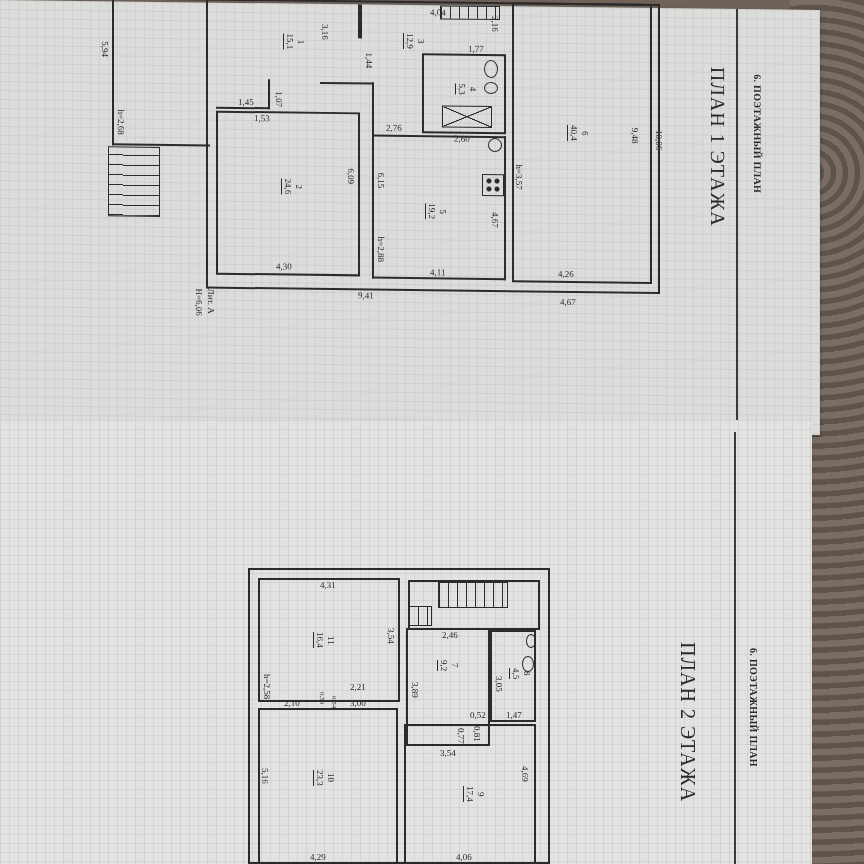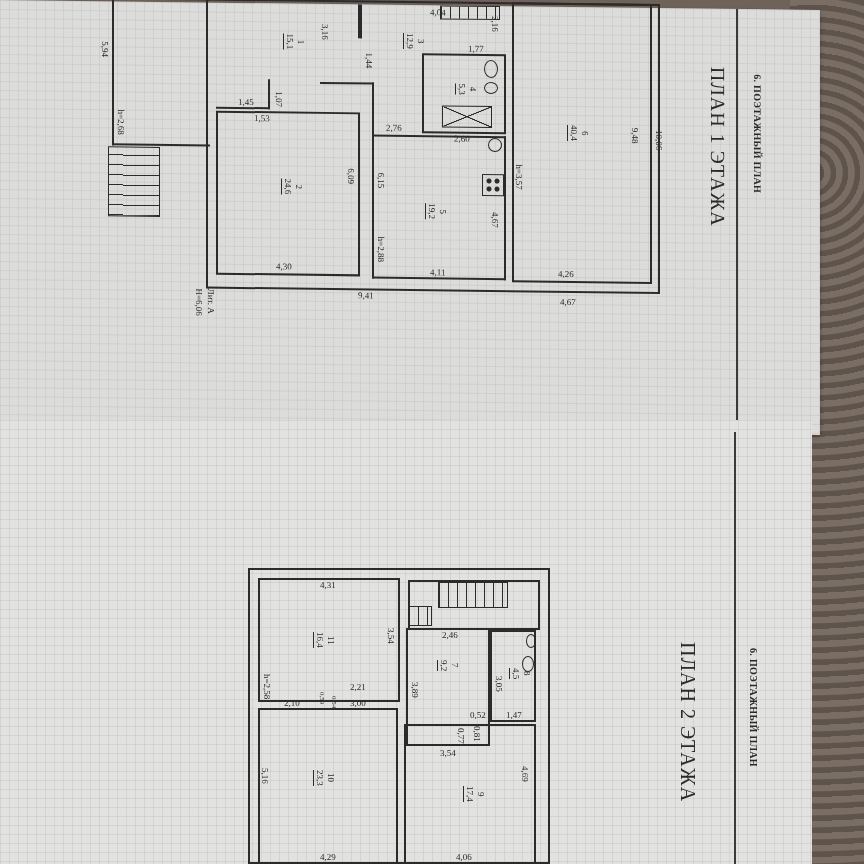--- a/index.html
+++ b/index.html
@@ -152,16 +152,16 @@
     <div class="dim" style="left:442px;top:210px;writing-mode:horizontal-tb;">2,46</div>
     <div class="dim" style="left:410px;top:262px;">3,89</div>
     <div class="dim" style="left:494px;top:256px;">3,05</div>
     <div class="dim" style="left:470px;top:290px;writing-mode:horizontal-tb;">0,52</div>
     <div class="dim" style="left:506px;top:290px;writing-mode:horizontal-tb;">1,47</div>
     <div class="dim" style="left:456px;top:308px;">0,77</div>
     <div class="dim" style="left:472px;top:306px;">0,81</div>
     <div class="dim" style="left:440px;top:328px;writing-mode:horizontal-tb;">3,54</div>
     <div class="dim" style="left:260px;top:348px;">5,16</div>
     <div class="dim" style="left:520px;top:346px;">4,69</div>
-    <div class="dim" style="left:320px;top:432px;writing-mode:horizontal-tb;">4,29</div>
+    <div class="dim" style="left:310px;top:432px;writing-mode:horizontal-tb;">4,29</div>
     <div class="dim" style="left:456px;top:432px;writing-mode:horizontal-tb;">4,06</div>
   </div>
 </div>
 
 </body></html>

